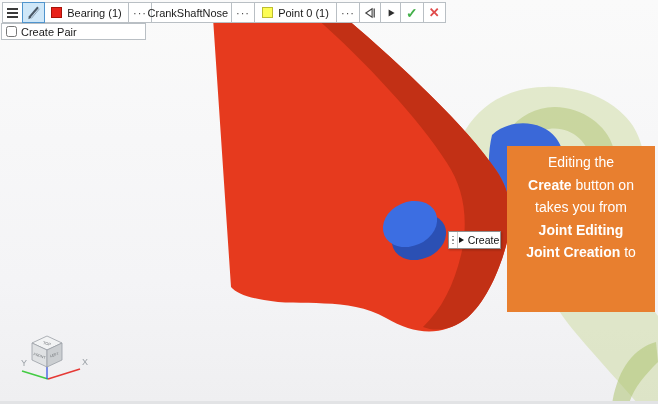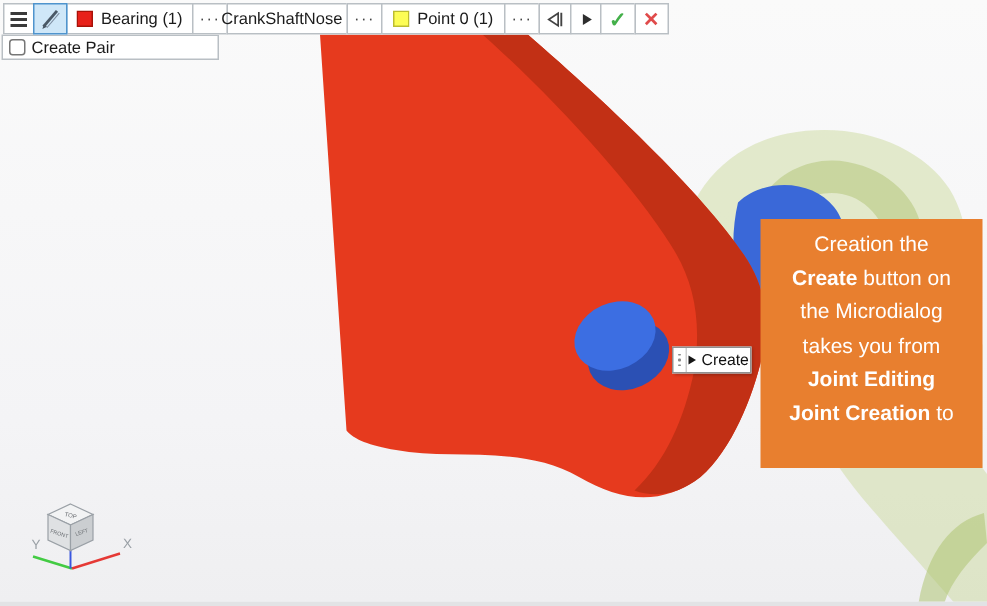--- a/index.html
+++ b/index.html
@@ -161,21 +161,20 @@
         <i></i>
         <i></i>
       </span>
     <span class="create-body">
       <span class="play-tri"></span>
       <span class="create-lbl">Create</span>
     </span>
   </div>
 
   <div class="annotation" style="background: rgb(232, 127, 47);">
-    <div class="ann-line"><span>Creation the</span></div>
+    <div class="ann-line"><span>Editing the</span></div>
     <div class="ann-line"><span class="b">Create</span><span> button on</span></div>
-    <div class="ann-line"><span>the Microdialog</span></div>
     <div class="ann-line"><span>takes you from</span></div>
     <div class="ann-line"><span class="b">Joint Editing</span></div>
     <div class="ann-line"><span class="b">Joint Creation</span><span> to</span></div>
   </div>
 
 </div>
 
 </body></html>

